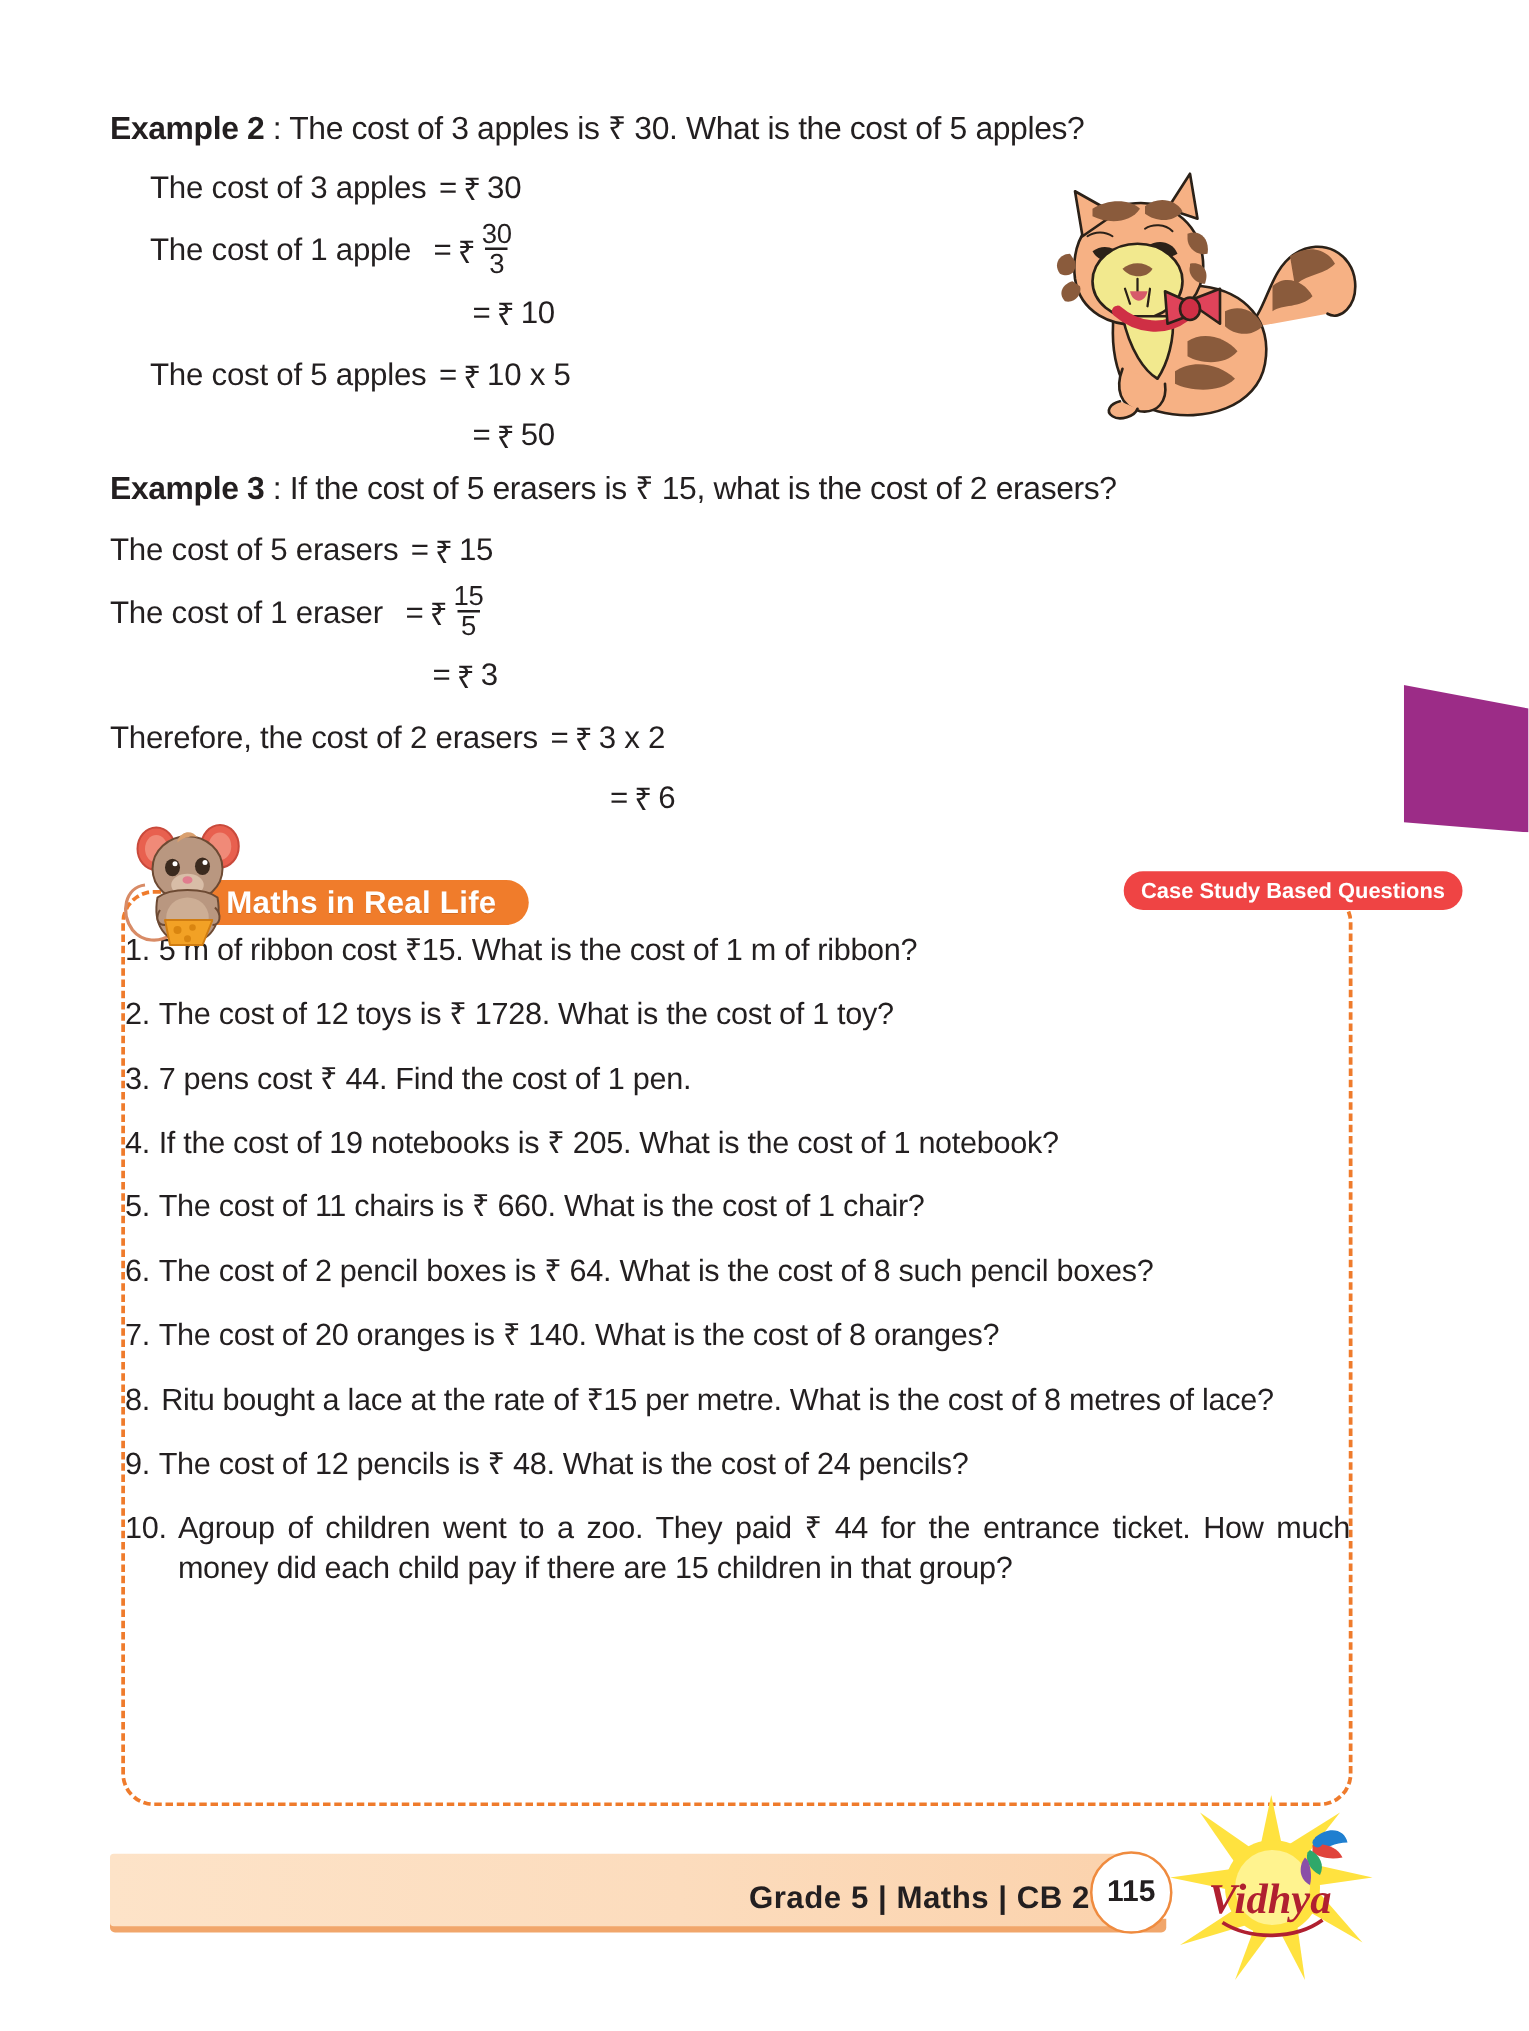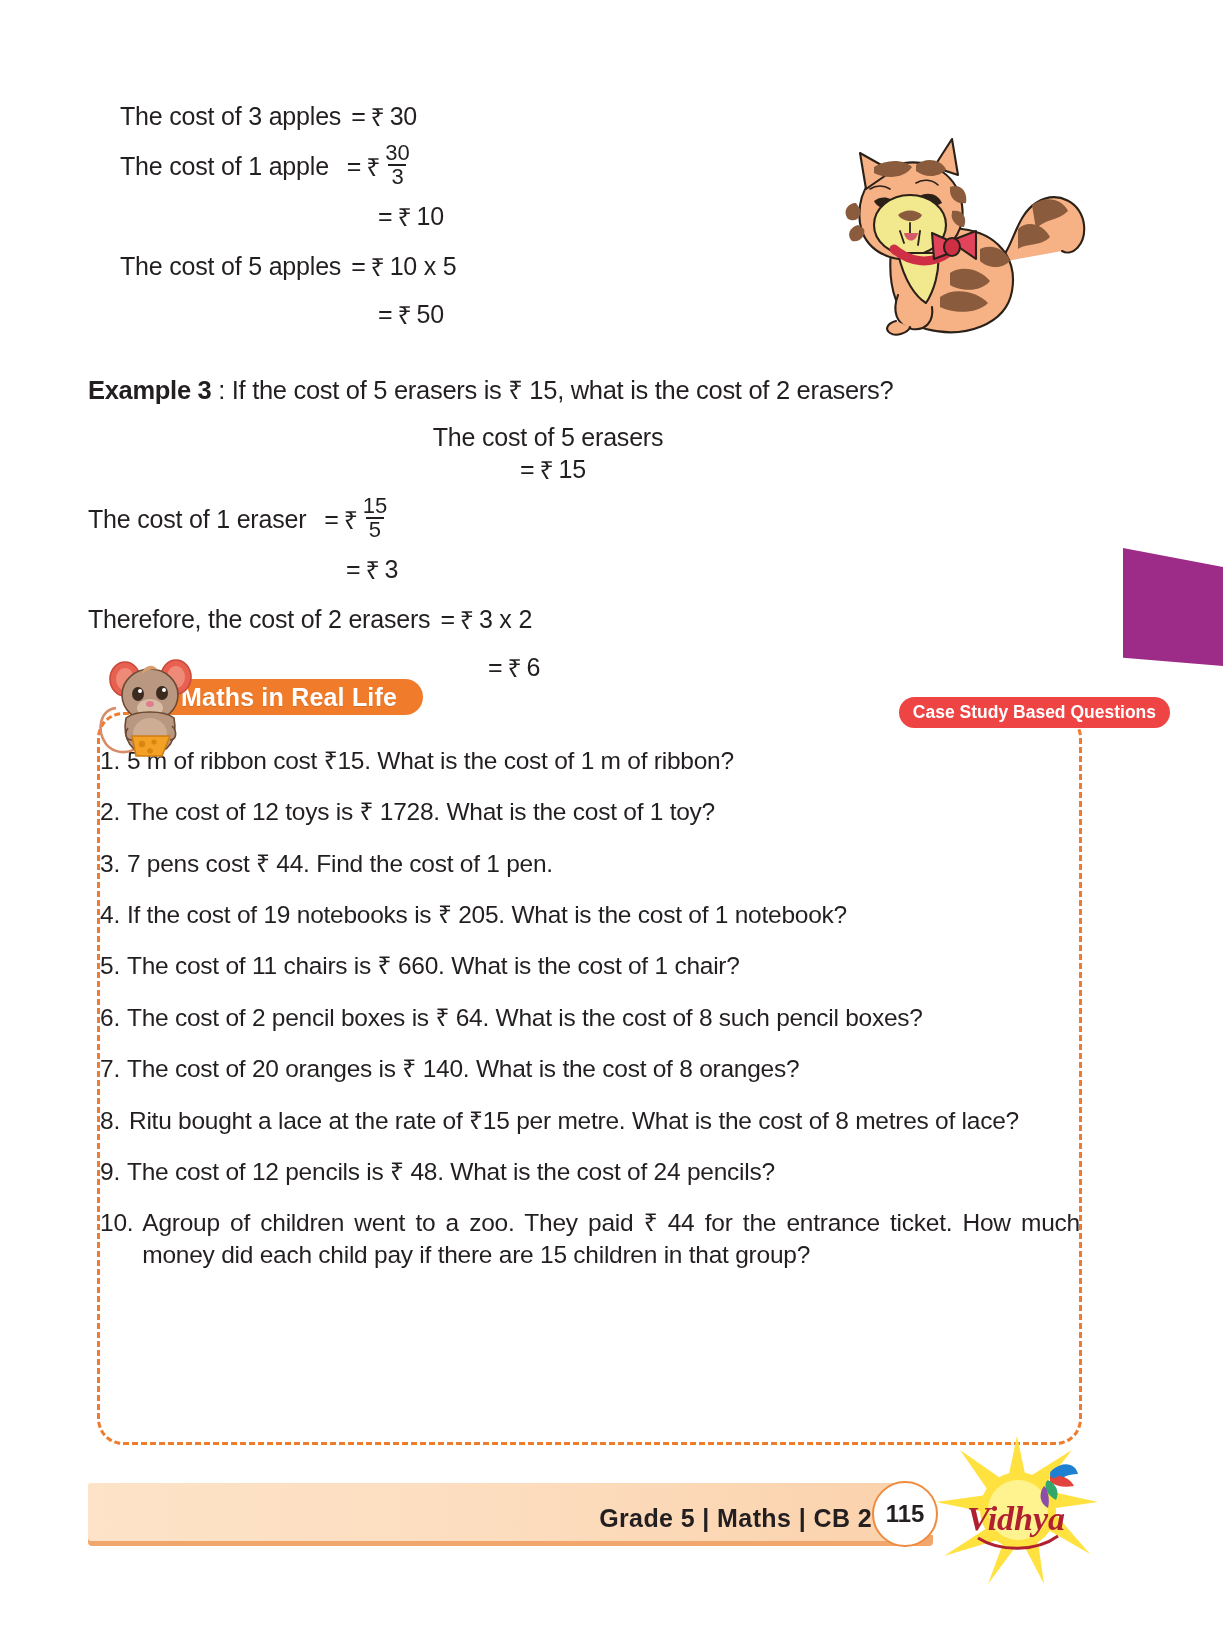--- a/index.html
+++ b/index.html
@@ -25,21 +25,21 @@
   
   .cat{position:absolute;left:800px;top:125px;width:290px;height:230px;}
 
   
   .tab-purple{position:absolute;left:1123px;top:548px;width:100px;height:118px;
     background:#9c2c87;clip-path:polygon(0 0,100% 16%,100% 100%,0 93%);}
 
   
   .panel{position:absolute;left:97px;top:712px;width:985px;height:733px;
     border:3px dashed #ef7b2c;border-radius:26px;background:#fff;box-sizing:border-box;}
-  .pill{position:absolute;left:155px;top:679px;height:36px;
+  .pill{position:absolute;left:155px;top:704px;height:36px;
     background:#f07c2b;border-radius:20px;display:flex;align-items:center;
     justify-content:center;padding:0 26px;z-index:6;}
   .pill span{color:#ffffff;font-size:25px;font-weight:700;letter-spacing:0.2px;
     white-space:nowrap;text-shadow:0 1px 0 rgba(0,0,0,.12);}
   .badge{position:absolute;right:53px;top:697px;height:31px;
     background:#ef4444;border-radius:16px;display:flex;align-items:center;
     justify-content:center;padding:0 14px;z-index:6;}
   .badge span{color:#fff;font-size:17.5px;font-weight:700;white-space:nowrap;}
   .connector{position:absolute;left:458px;right:382px;top:713px;height:0;
     border-top:3.5px dashed #f07c2b;z-index:4;}
@@ -70,20 +70,23 @@
     display:flex;align-items:center;justify-content:center;
     font-size:24px;font-weight:700;color:#231f20;z-index:4;}
   .logo{position:absolute;left:932px;top:1430px;width:170px;height:160px;}
 </style>
 </head>
 <body>
 
 <div class="page">
 
   <div class="ex-block" style="top:84px;">
+    <div class="ex-title">
+      <b>Example 2</b><span> : </span><span>The cost of 3 apples is ₹ 30. What is the cost of 5 apples?</span>
+    </div>
 
     <div class="mline" style="margin-top:15px;margin-left:32px;">
       <span class="lbl">The cost of 3 apples</span>
       <span class="eqp" style="margin-left:10px;">
         <span>=</span>
         <span class="rs" style="margin-left:5px;">₹</span>
         <span style="margin-left:5px;">30</span>
       </span>
     </div>
 
@@ -123,21 +126,21 @@
         <span style="margin-left:5px;">50</span>
       </span>
     </div>
   </div>
 
   <div class="ex-block" style="top:372px;width:920px;">
     <div class="ex-title">
       <b>Example 3</b><span> : </span><span>If the cost of 5 erasers is ₹ 15, what is the cost of 2 erasers?</span>
     </div>
 
-    <div class="mline" style="margin-top:17px;margin-left:0px;flex-direction:column;">
+    <div class="mline" style="margin-top:17px;margin-left:0px;">
       <span class="lbl">The cost of 5 erasers</span>
       <span class="eqp" style="margin-left:10px;">
         <span>=</span>
         <span class="rs" style="margin-left:5px;">₹</span>
         <span style="margin-left:5px;">15</span>
       </span>
     </div>
 
     <div class="mline" style="margin-top:10px;margin-left:0px;">
       <span class="lbl">The cost of 1 eraser</span>

